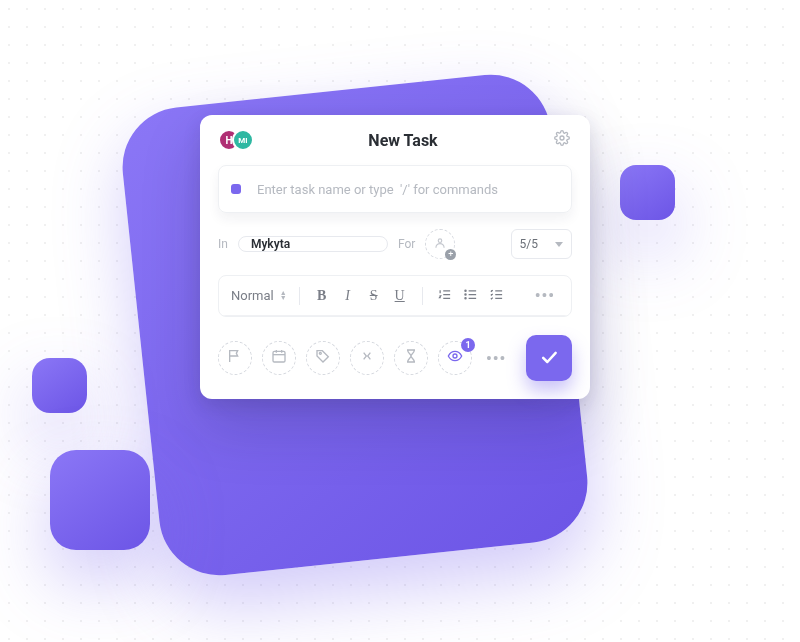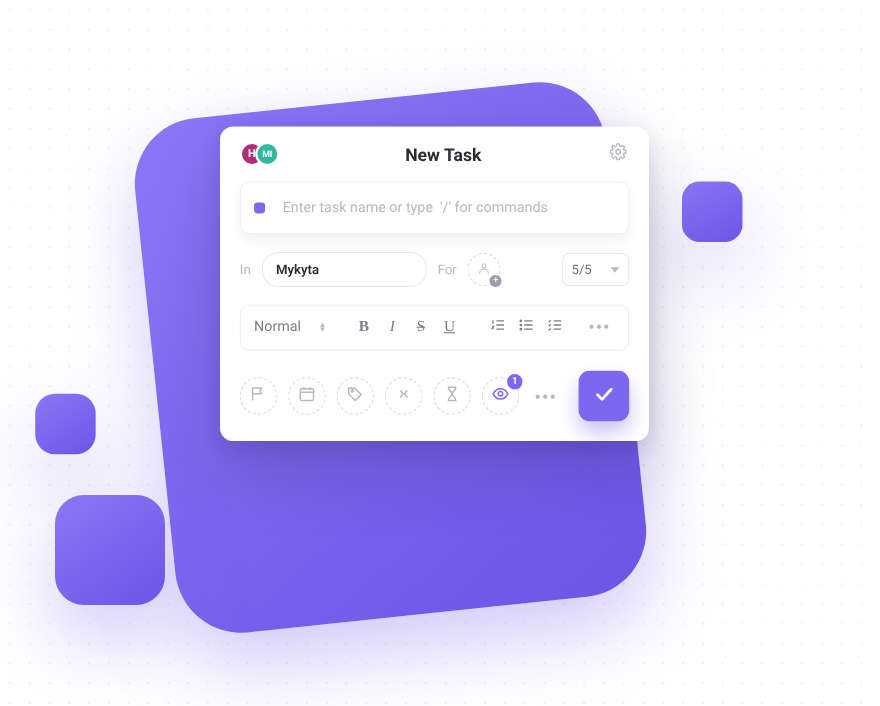--- a/index.html
+++ b/index.html
@@ -46,34 +46,34 @@
     border:1px solid #eef0f3;border-radius:8px;padding:0 12px;
     box-shadow:0 6px 12px rgba(30,30,60,0.06);
     margin-bottom:16px;
   }
   .bullet{width:10px;height:10px;border-radius:3px;background:var(--purple);margin-right:14px;flex:0 0 auto;}
   .name-input{flex:1;border:none;outline:none;font-size:13px;color:var(--ink);}
   .name-input::placeholder{color:var(--mute);}
   
   .meta-row{display:flex;align-items:center;gap:10px;font-size:12px;color:var(--mute);margin-bottom:16px;justify-content:space-between;}
   .meta-label{color:var(--mute);}
-  .pill{height:32px;border:1px solid #e7e9ee;border-radius:15px;background:#fff;display:flex;align-items:center;}
+  .pill{height:16px;border:1px solid #e7e9ee;border-radius:15px;background:#fff;display:flex;align-items:center;}
   .in-pill{padding:0 18px 0 12px;font-weight:600;color:var(--ink);font-size:12px;flex:0 0 150px;}
   .assign{width:30px;height:30px;border:1px dashed var(--mute-2);border-radius:50%;display:flex;align-items:center;justify-content:center;cursor:pointer;position:relative;}
   .assign-plus{position:absolute;right:-2px;bottom:-2px;width:11px;height:11px;border-radius:50%;background:#9aa0a9;color:#fff;display:flex;align-items:center;justify-content:center;font-size:9px;line-height:1;}
   .count-pill{height:30px;border:1px solid #e7e9ee;border-radius:6px;display:flex;align-items:center;gap:17px;padding:0 8px;color:#6b7078;font-size:12px;cursor:pointer;}
   .chev{width:0;height:0;border-left:4px solid transparent;border-right:4px solid transparent;border-top:5px solid var(--mute);}
   .spacer{flex:1;}
   
   .editor{border:1px solid #eef0f3;border-radius:8px;margin-bottom:18px;overflow:hidden;}
   .toolbar{display:flex;align-items:center;gap:8px;height:40px;padding:0 12px;border-bottom:1px solid #f0f1f4;color:#7a7e87;}
   .tb-group{display:flex;align-items:center;gap:6px;}
   .tb-btn{min-width:20px;height:20px;display:flex;align-items:center;justify-content:center;font-size:14px;font-family:Georgia,'Times New Roman',serif;cursor:pointer;color:#7a7e87;}
   .tb-sep{width:1px;height:18px;background:#e7e9ee;margin:0 4px;}
-  .style-select{display:flex;align-items:center;gap:16px;font-size:13px;cursor:pointer;justify-content:center;}
+  .style-select{display:flex;align-items:center;gap:6px;font-size:13px;cursor:pointer;justify-content:center;}
   .sort-arrows{display:flex;flex-direction:column;line-height:5px;font-size:7px;color:var(--mute);}
   .desc{min-height:120px;padding:12px 14px;}
   .desc textarea{width:100%;height:100%;min-height:96px;border:none;outline:none;resize:none;font-size:12px;color:var(--ink);}
   .desc textarea::placeholder{color:var(--mute);}
   
   .footer{display:flex;align-items:center;justify-content:space-between;}
   .action-icons{display:flex;align-items:center;gap:10px;}
   .circ{width:34px;height:34px;border:1px dashed var(--mute-2);border-radius:50%;display:flex;align-items:center;justify-content:center;color:var(--mute);cursor:pointer;position:relative;}
   .circ svg{width:16px;height:16px;stroke:var(--mute);}
   .watch-badge{position:absolute;top:-4px;right:-4px;width:14px;height:14px;border-radius:50%;background:var(--purple);color:#fff;font-size:9px;font-weight:700;display:flex;align-items:center;justify-content:center;}

